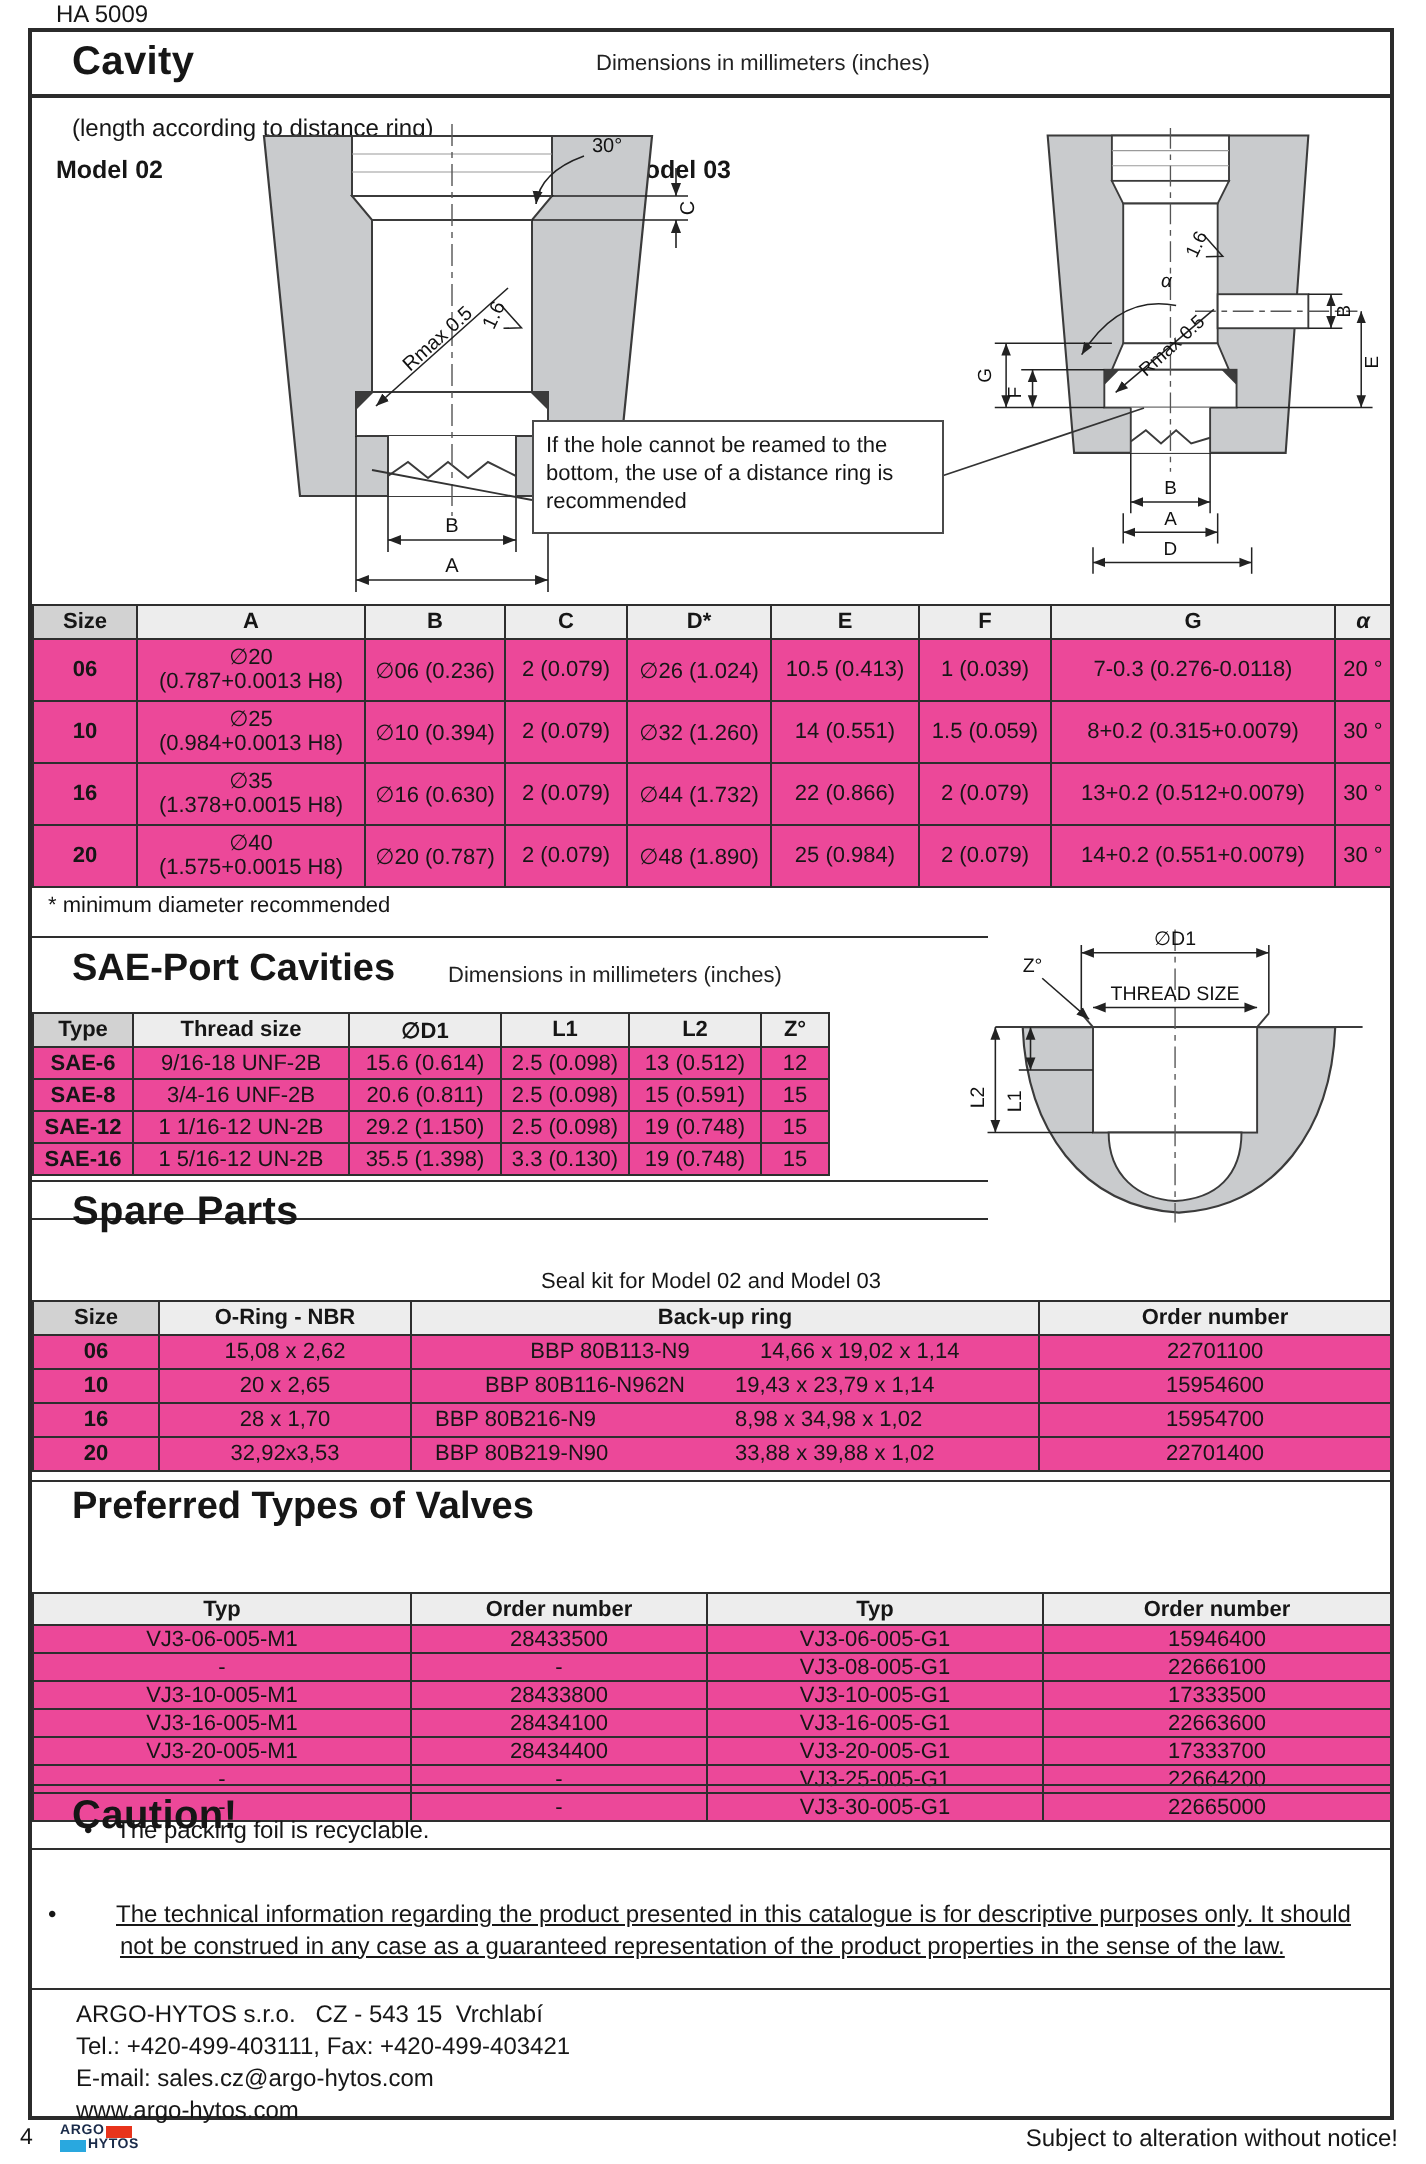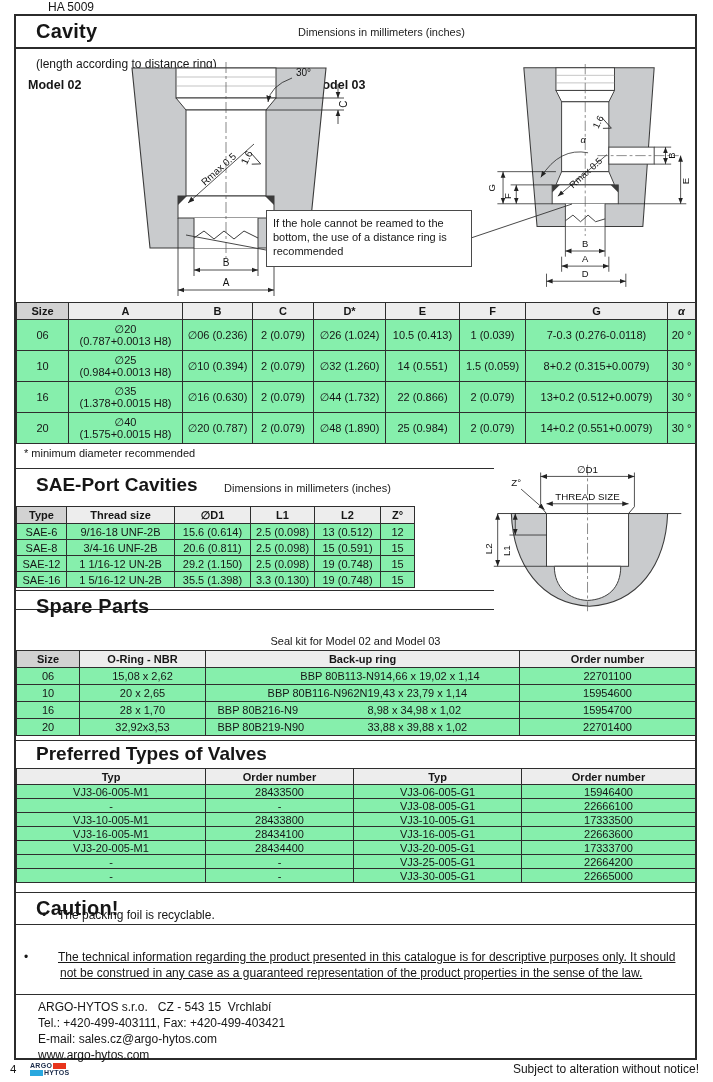--- a/index.html
+++ b/index.html
@@ -1,35 +1,35 @@
 <!DOCTYPE html>
 <html><head>
 <meta charset="utf-8">
 <style>
   html,body{margin:0;padding:0;background:#fff;}
   body{width:713px;height:1082px;position:relative;font-family:"Liberation Sans",sans-serif;color:#161616;overflow:hidden;}
-  .doc-code{position:absolute;left:28px;top:0px;font-size:12px;margin-left:20px;}
+  .doc-code{position:absolute;left:28px;top:0px;font-size:12px;}
   .frame{position:absolute;left:14px;top:14px;width:683px;height:1046px;border:2px solid #2b2b2b;box-sizing:border-box;}
   .abs{position:absolute;}
   
   .title-bar{position:absolute;left:0;top:0;width:100%;height:31px;border-bottom:2px solid #2b2b2b;text-align:right;}
   .h1{font-size:20px;font-weight:bold;letter-spacing:.2px;}
   .title-bar .h1{position:absolute;left:20px;top:4px;}
   .units-note{font-size:11px;color:#222;}
   .length-note{position:absolute;left:20px;top:41px;font-size:12px;text-align:center;}
   .model-label{position:absolute;top:62px;font-size:12.5px;font-weight:bold;}
   
   .note-box{position:absolute;left:250px;top:194px;width:192px;border:1.5px solid #4a4a4a;background:#fff;padding:5px 6px 8px 6px;font-size:11px;line-height:14px;z-index:3;}
   
-  table{border-collapse:collapse;table-layout:fixed;position:absolute;left:0;background:#86efac;}
+  table{border-collapse:collapse;table-layout:fixed;position:absolute;left:0;background:#ec4899;}
   table{border:1.5px solid #2e2e2e;}
   th,td{border:1px solid #2e2e2e;font-size:11px;padding:0 3px;text-align:center;vertical-align:middle;overflow:hidden;white-space:nowrap;}
   th{background:#ededed;font-weight:bold;}
   th.shade{background:#d2d2d2;}
-  td.b{font-weight:normal;text-align:center;}
+  td.b{font-weight:bold;text-align:center;}
   .two-line{line-height:12.5px;white-space:nowrap;}
   .footnote{position:absolute;left:8px;top:431px;font-size:11px;}
   
   .sep{position:absolute;left:0;border-top:1.5px solid #2e2e2e;height:0;}
   .sec-title{position:absolute;font-size:19px;font-weight:bold;}
   .spare-box{position:absolute;left:0;top:574px;width:478px;height:20px;border-top:1.5px solid #2e2e2e;border-bottom:1.5px solid #2e2e2e;box-sizing:border-box;}
   .spare-box .h1{position:absolute;left:20px;top:4px;}
   .subtitle{position:absolute;left:0;top:619px;width:679px;text-align:center;font-size:11px;}
   .caution-box{position:absolute;left:0;top:876px;width:100%;height:33px;border-top:1.5px solid #2e2e2e;border-bottom:1.5px solid #2e2e2e;box-sizing:border-box;}
   .caution-box .h1{position:absolute;left:20px;top:4px;}
@@ -383,48 +383,48 @@
     <tbody>
         <tr style="height:17px">
       <th class="shade">Size</th>
       <th>O-Ring - NBR</th>
       <th>Back-up ring</th>
       <th>Order number</th>
     </tr>
     <tr style="height:17px">
       <td class="b">06</td>
       <td>15,08 x 2,62</td>
-      <td><span style="display:inline-block;width:150px;text-align:right;padding-left:21px;">BBP 80B113-N9</span><span style="display:inline-block;width:140px;text-align:left;">14,66 x 19,02 x 1,14</span></td>
+      <td><span style="display:inline-block;width:150px;text-align:center;padding-left:21px;">BBP 80B113-N9</span><span style="display:inline-block;width:140px;text-align:left;">14,66 x 19,02 x 1,14</span></td>
       <td>22701100</td>
     </tr>
     <tr style="height:17px">
       <td class="b">10</td>
       <td>20 x 2,65</td>
-      <td><span style="display:inline-block;width:150px;text-align:right;">BBP 80B116-N962N</span><span style="display:inline-block;width:140px;text-align:left;">19,43 x 23,79 x 1,14</span></td>
+      <td><span style="display:inline-block;width:150px;text-align:center;">BBP 80B116-N962N</span><span style="display:inline-block;width:140px;text-align:left;">19,43 x 23,79 x 1,14</span></td>
       <td>15954600</td>
     </tr>
     <tr style="height:17px">
       <td class="b">16</td>
       <td>28 x 1,70</td>
       <td><span style="display:inline-block;width:150px;text-align:left;">BBP 80B216-N9</span><span style="display:inline-block;width:140px;text-align:left;">8,98 x 34,98 x 1,02</span></td>
       <td>15954700</td>
     </tr>
     <tr style="height:17px">
       <td class="b">20</td>
       <td>32,92x3,53</td>
       <td><span style="display:inline-block;width:150px;text-align:left;">BBP 80B219-N90</span><span style="display:inline-block;width:140px;text-align:left;">33,88 x 39,88 x 1,02</span></td>
       <td>22701400</td>
     </tr>
   </tbody>
     </table>
 
   <div class="sep" style="top:724px;width:679px;"></div>
   <div class="sec-title" style="left:20px;top:727px;">Preferred Types of Valves</div>
 
-  <table style="top:752px;width:679px;">
+  <table style="top:780px;width:679px;">
     <colgroup>
         <col style="width:189px">
         <col style="width:148px">
         <col style="width:168px">
         <col style="width:174px">
       </colgroup>
     <tbody>
         <tr style="height:16px">
       <th>Typ</th>
       <th>Order number</th>

